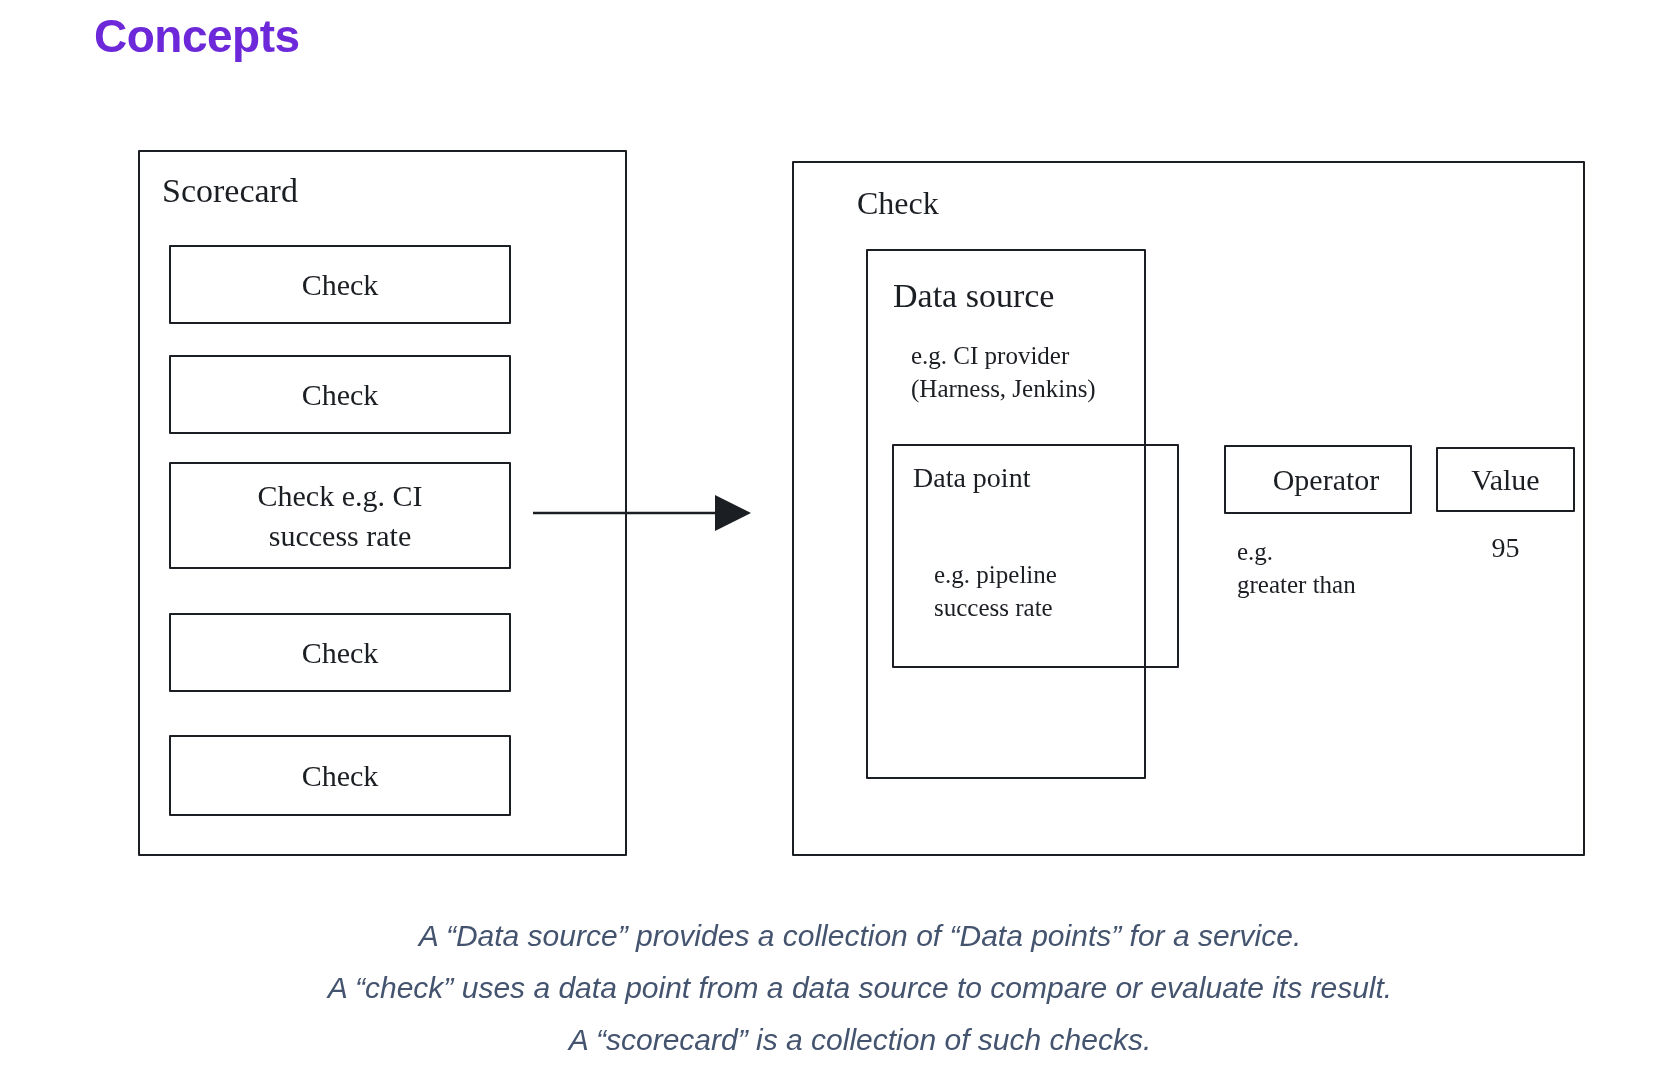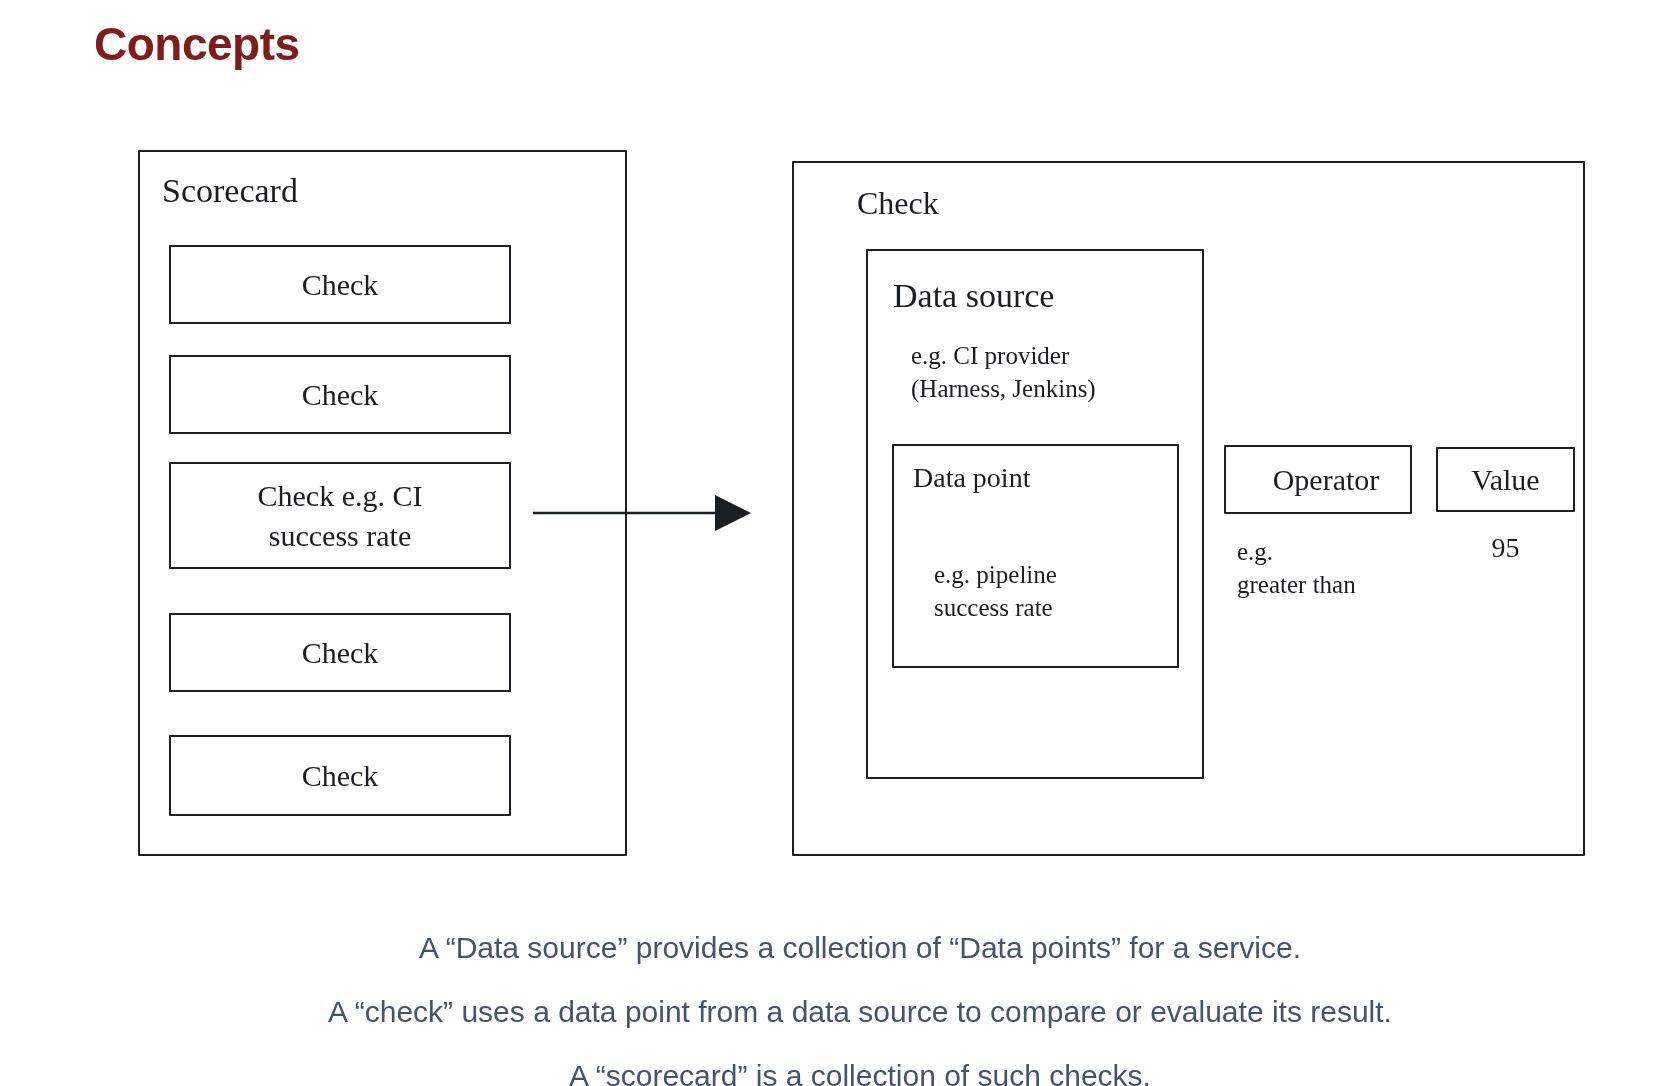--- a/index.html
+++ b/index.html
@@ -7,26 +7,26 @@
     position: relative;
     width: 1660px;
     height: 1086px;
     background: #ffffff;
     overflow: hidden;
     font-family: "Liberation Sans", sans-serif;
   }
   .page-title {
     position: absolute;
     left: 94px;
-    top: 17px;
+    top: 9px;
     margin: 0;
     font-size: 46px;
     font-weight: 700;
     letter-spacing: -0.5px;
-    color: #7f1d1d;
+    color: #6d28d9;
     font-family: "Liberation Sans", sans-serif;
   }
   
   .hand {
     font-family: cursive;
     color: #1b1e23;
   }
   .box {
     position: absolute;
     border: 2.5px solid #1b1e23;
@@ -64,21 +64,21 @@
     position: absolute;
     left: 60px;
     top: 908px;
     width: 1600px;
     text-align: center;
     color: #44546F;
     font-size: 30px;
     line-height: 48px;
     font-family: "Liberation Sans", sans-serif;
   }
-  .notes p { margin: 16px; }
+  .notes p { margin: 4px; font-style: italic; }
 </style>
 </head>
 <body>
 
 <div class="canvas">
 
   <h1 class="page-title">Concepts</h1>
 
   <div class="box hand" style="left:138px; top:150px; width:489px; height:706px;">
     <div class="label" style="left:22px; top:20px; font-size:34px;">Scorecard</div>
@@ -91,21 +91,21 @@
   </div>
 
   <svg class="arrow-svg" style="left:531px; top:492px;" width="222" height="42" viewBox="0 0 222 42">
     <line x1="2" y1="21" x2="186" y2="21" stroke="#1b1e23" stroke-width="2.5"></line>
     <polygon points="184,3 220,21 184,39" fill="#1b1e23"></polygon>
   </svg>
 
   <div class="box hand" style="left:792px; top:161px; width:793px; height:695px;">
     <div class="label" style="left:63px; top:22px; font-size:32px;">Check</div>
 
-    <div class="box" style="left:72px; top:86px; width:338px; height:530px;padding-left:32px;">
+    <div class="box" style="left:72px; top:86px; width:280px; height:530px;padding-left:32px;">
       <div class="label" style="left:25px; top:26px; font-size:34px;">Data source</div>
       <div class="small-note" style="left:43px; top:88px;">
         <div>e.g. CI provider</div>
         <div>(Harness, Jenkins)</div>
       </div>
 
       <div class="box" style="left:24px; top:193px; width:287px; height:224px;">
         <div class="label" style="left:19px; top:16px; font-size:28px;">Data point</div>
         <div class="small-note" style="left:40px; top:112px;">
           <div>e.g. pipeline</div>

